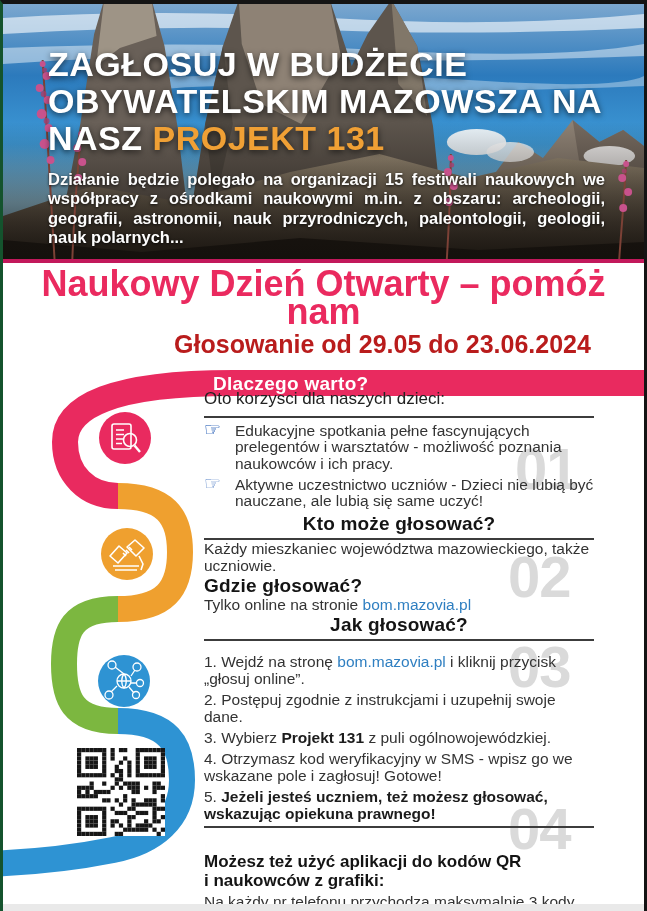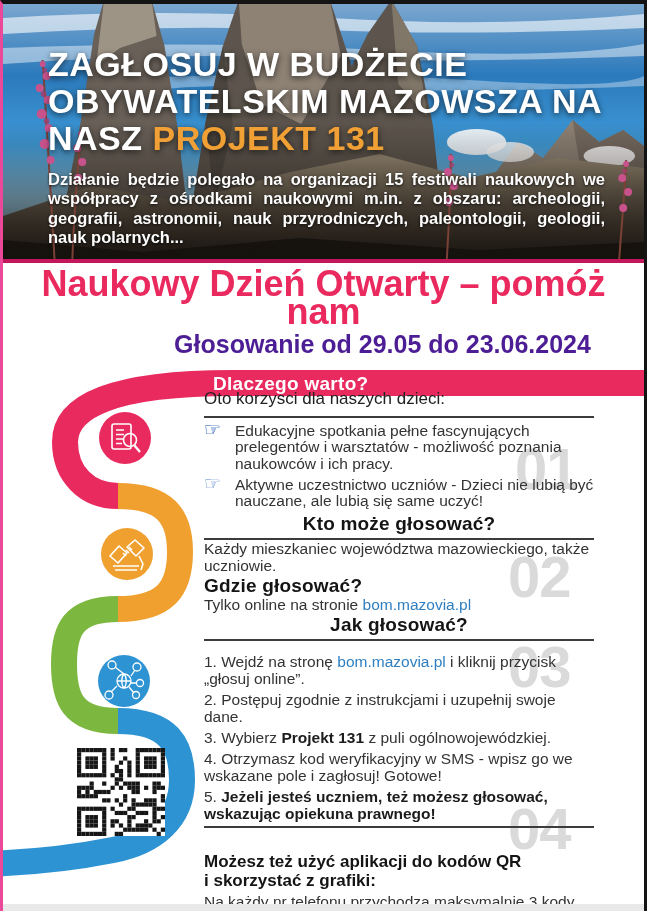--- a/index.html
+++ b/index.html
@@ -1,37 +1,37 @@
 <!DOCTYPE html>
 <html><head>
 <meta charset="utf-8">
 <style>
   html,body{margin:0;padding:0;background:#e9e9e9;}
   .poster{
     position:relative;width:647px;height:911px;background:#fff;overflow:hidden;
     font-family:"Liberation Sans","DejaVu Sans",sans-serif;
-    border-left:3px solid #ec4899;border-right:3px solid #141414;border-top:4px solid #141414;
+    border-left:3px solid #14532d;border-right:3px solid #141414;border-top:4px solid #141414;
     box-sizing:border-box;margin:0 auto;text-decoration:underline;
   }
   
   .hero{position:absolute;top:0;left:0;right:0;height:255px;border-bottom:4px solid #c2185b;overflow:hidden;}
   .hero-svg{position:absolute;inset:0;width:100%;height:100%;}
   .hero-title{
     position:absolute;left:45px;top:42px;color:#fff;font-weight:800;font-size:34px;line-height:37px;
     letter-spacing:.5px;text-shadow:0 2px 6px rgba(0,0,0,.65);white-space:nowrap;
   }
   .hero-title .orange{color:#F0A035;}
   .hero-desc{
     position:absolute;left:45px;top:166px;width:557px;margin:0;color:#fdfdfd;font-size:16.5px;
     line-height:1.17;font-weight:600;text-align:justify;text-shadow:0 1px 3px rgba(0,0,0,.8);
   }
   
   .headline{position:absolute;top:266px;left:0;right:0;text-align:center;color:#EA2A5F;
     font-size:36px;font-weight:800;line-height:28px;z-index:2;}
-  .dates{position:absolute;top:326px;left:118px;right:0;text-align:center;color:#4c1d95;
+  .dates{position:absolute;top:326px;left:118px;right:0;text-align:center;color:#b91c1c;
     font-size:25px;font-weight:800;z-index:2;white-space:nowrap;}
   
   .path-svg{position:absolute;inset:0;width:647px;height:911px;z-index:1;pointer-events:none;}
   .banner-label{position:absolute;top:369px;left:210px;color:#fff;font-size:19px;font-weight:800;
     z-index:3;letter-spacing:.3px;}
   
   .num{position:absolute;font-size:58px;font-weight:800;color:#DADADA;line-height:1;z-index:1;letter-spacing:-1px;}
   .num1{left:512px;top:436px;}
   .num2{left:505px;top:544px;}
   .num3{left:505px;top:634px;}
@@ -444,21 +444,21 @@
       <li>2. Postępuj zgodnie z instrukcjami i uzupełnij swoje dane.</li>
       <li><span>3. Wybierz </span><b>Projekt 131</b><span> z puli ogólnowojewódzkiej.</span></li>
       <li>4. Otrzymasz kod weryfikacyjny w SMS - wpisz go we wskazane pole i zagłosuj! Gotowe!</li>
       <li><span>5. </span><b>Jeżeli jesteś uczniem, też możesz głosować, wskazując opiekuna prawnego!</b></li>
     </ol>
 
     <div class="divider"></div>
 
     <div class="qr-head">
       <div>Możesz też użyć aplikacji do kodów QR</div>
-      <div>i skorzystać z grafiki:</div>
+      <div>i naukowców z grafiki:</div>
     </div>
     <p class="qr-note">Na każdy nr telefonu przychodzą maksymalnie 3 kody</p>
     <p class="qr-cta">Przekonaj przyjaciół i rodzinę, zagłosujcie razem!</p>
 
   </div>
 
   <div class="bottom-strip"></div>
 </div>
 
 </body></html>

